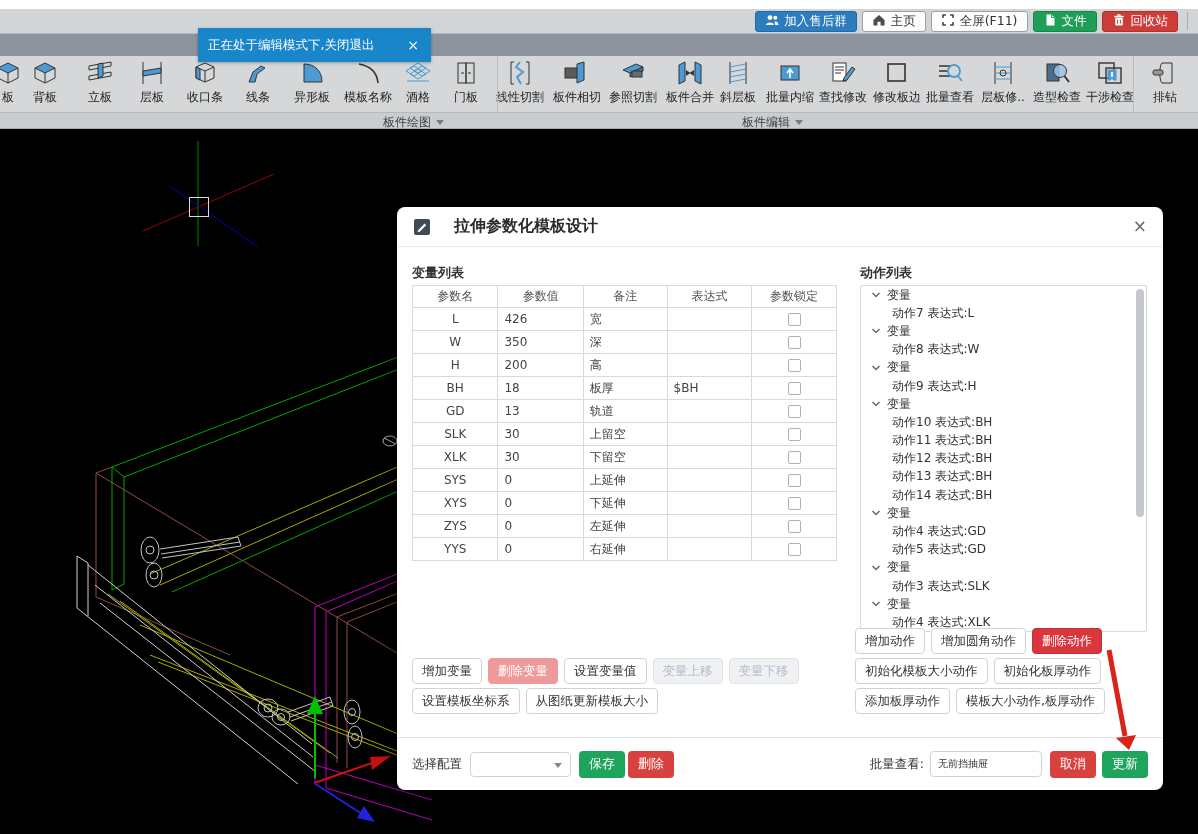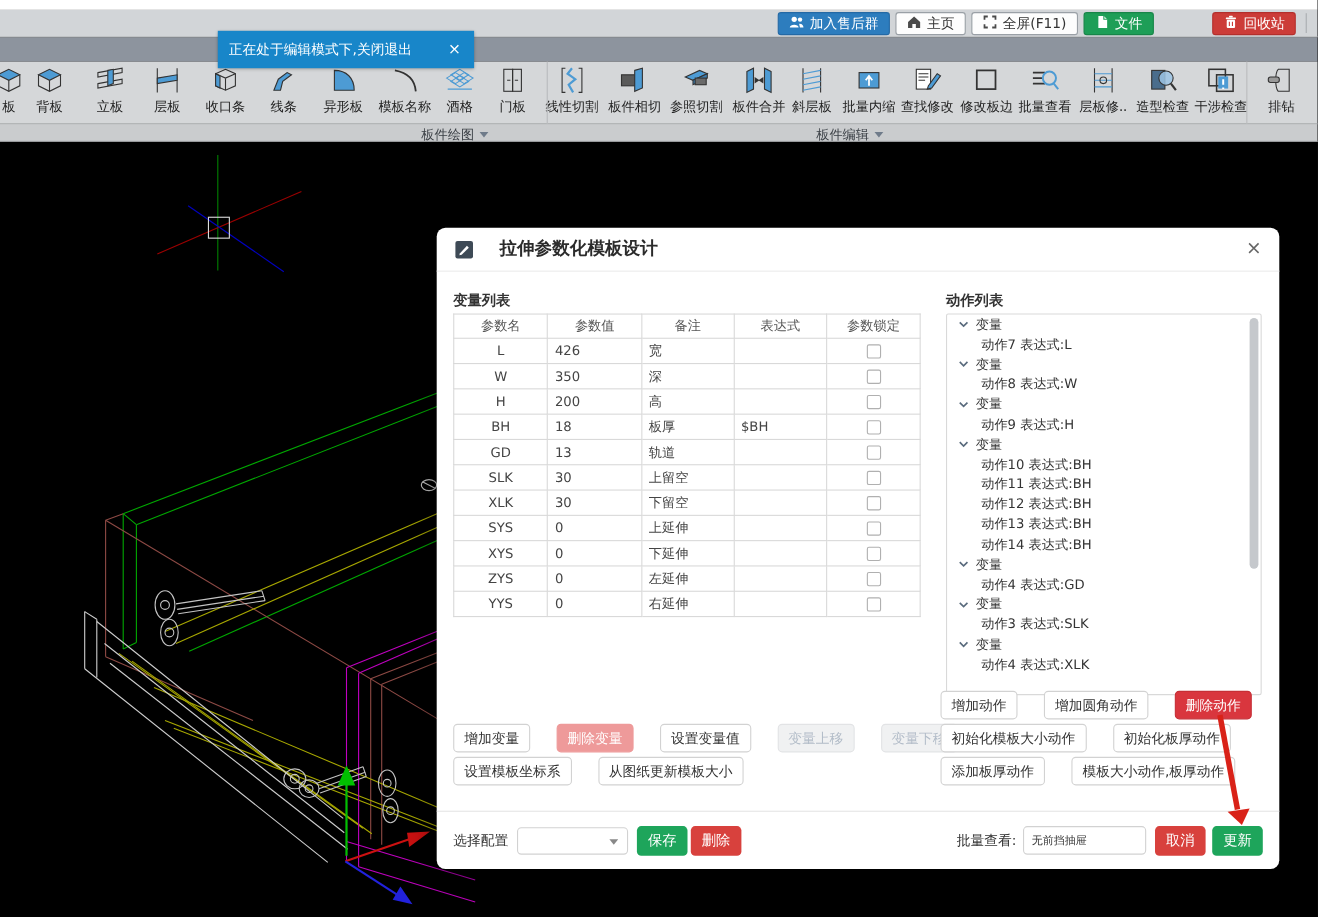--- a/index.html
+++ b/index.html
@@ -6,21 +6,21 @@
   *{box-sizing:border-box;font-family:"DejaVu Sans","Liberation Sans",sans-serif;}
   #app{position:relative;width:1198px;height:834px;overflow:hidden;background:#000;}
 
   
   #topstrip{position:absolute;left:0;top:0;width:1198px;height:9px;background:#fff;}
   #topbar{position:absolute;left:0;top:9px;width:1198px;height:25px;background:#d2d5d8;display:flex;align-items:center;justify-content:flex-end;padding-right:10px;gap:5px;border-bottom:1px solid #b8bbbe;}
   .tb-btn{height:21px;display:inline-flex;align-items:center;gap:5px;padding:0 9px;font-size:12.5px;border-radius:3px;cursor:pointer;white-space:nowrap;}
   .tb-btn.blue{background:#2d7dbe;color:#fff;border:1px solid #2469a5;}
   .tb-btn.light{background:#fdfdfd;color:#333;border:1px solid #9aa0a6;}
   .tb-btn.green{background:#1e9e57;color:#fff;border:1px solid #188548;}
-  .tb-btn.red{background:#cc3c38;color:#fff;border:1px solid #b32f2c;margin-left:48px;}
+  .tb-btn.red{background:#cc3c38;color:#fff;border:1px solid #b32f2c;}
   .tb-sep{width:1px;height:18px;background:#aaadb0;margin-left:4px;}
   #slateband{position:absolute;left:0;top:34px;width:1198px;height:22px;background:#8d949e;}
 
   
   #ribbon{position:absolute;left:0;top:56px;width:1198px;height:56px;background:#d5d7d9;}
   .rb-item{position:absolute;top:1px;width:54px;height:54px;display:flex;flex-direction:column;align-items:center;justify-content:flex-start;cursor:pointer;}
   .rb-item svg{display:block;margin-top:1px;}
   .rb-label{font-size:12px;color:#222;white-space:nowrap;margin-top:1px;}
   .rb-sep{position:absolute;top:0;width:1px;height:73px;background:#b9bbbd;}
   #groupband{position:absolute;left:0;top:112px;width:1198px;height:17px;background:#caccce;border-top:1px solid #b6b8ba;border-bottom:1px solid #a9abad;}
@@ -55,21 +55,21 @@
   .tree-row{height:18.2px;display:flex;align-items:center;font-size:12px;color:#333;cursor:pointer;}
   .tree-row.group{padding-left:10px;gap:6px;}
   .tree-row.action{padding-left:31px;}
   #al-scroll{position:absolute;right:2px;top:3px;width:8px;height:228px;background:#c5c8cc;border-radius:4px;cursor:pointer;}
 
   
   .btn{display:inline-flex;align-items:center;justify-content:center;height:26px;padding:0 9px;border:1px solid #d2d2d2;border-radius:4px;background:#fff;color:#333;font-size:12.5px;cursor:pointer;white-space:nowrap;}
   .btn.danger{background:#d9363e;border-color:#c62f36;color:#fff;}
   .btn.danger-disabled{background:#ee9a9a;border-color:#ee9a9a;color:#fff;cursor:default;}
   .btn.disabled{background:#f0f1f2;border-color:#e2e3e5;color:#b2bcc8;cursor:default;}
-  .btn-row{position:absolute;display:flex;gap:24px;}
+  .btn-row{position:absolute;display:flex;gap:6px;}
 
   
   #dlg-footer{position:absolute;left:0;top:530px;width:100%;height:53px;border-top:1px solid #e5e5e5;display:flex;align-items:center;padding:0 15px;}
   .ft-btn{display:inline-flex;align-items:center;justify-content:center;height:27px;padding:0 10px;border-radius:4px;font-size:13px;color:#fff;cursor:pointer;}
   .ft-btn.green{background:#1ea55b;}
   .ft-btn.red{background:#d8413d;}
   #cfg-select{width:101px;height:25px;border:1px solid #d2d2d2;border-radius:4px;background:#fff;position:relative;margin-left:8px;cursor:pointer;}
   #cfg-select .caret{position:absolute;right:8px;top:10px;width:0;height:0;border-left:4px solid transparent;border-right:4px solid transparent;border-top:5px solid #888;}
   #tpl-input{width:112px;height:26px;border:1px solid #d2d2d2;border-radius:4px;font-size:10px;color:#333;padding:0 7px;margin:0 8px 0 6px;}
   .ft-label{font-size:12.5px;color:#333;}
@@ -572,20 +572,23 @@
           </div>
           <div class="tree-row group">
             <svg width="10" height="8" viewBox="0 0 10 8">
               <path d="M1.5 2 L5 5.5 L8.5 2" stroke="#5a6b7d" fill="none" stroke-width="1.5"></path>
             </svg>
             <span>变量<gd></gd></span>
           </div>
           <div class="tree-row action">
             <span>动作4 表达式:GD</span>
           </div>
+          <div class="tree-row action">
+            <span>动作5 表达式:GD</span>
+          </div>
           <div class="tree-row group">
             <svg width="10" height="8" viewBox="0 0 10 8">
               <path d="M1.5 2 L5 5.5 L8.5 2" stroke="#5a6b7d" fill="none" stroke-width="1.5"></path>
             </svg>
             <span>变量<slk></slk></span>
           </div>
           <div class="tree-row action">
             <span>动作3 表达式:SLK</span>
           </div>
           <div class="tree-row group">

